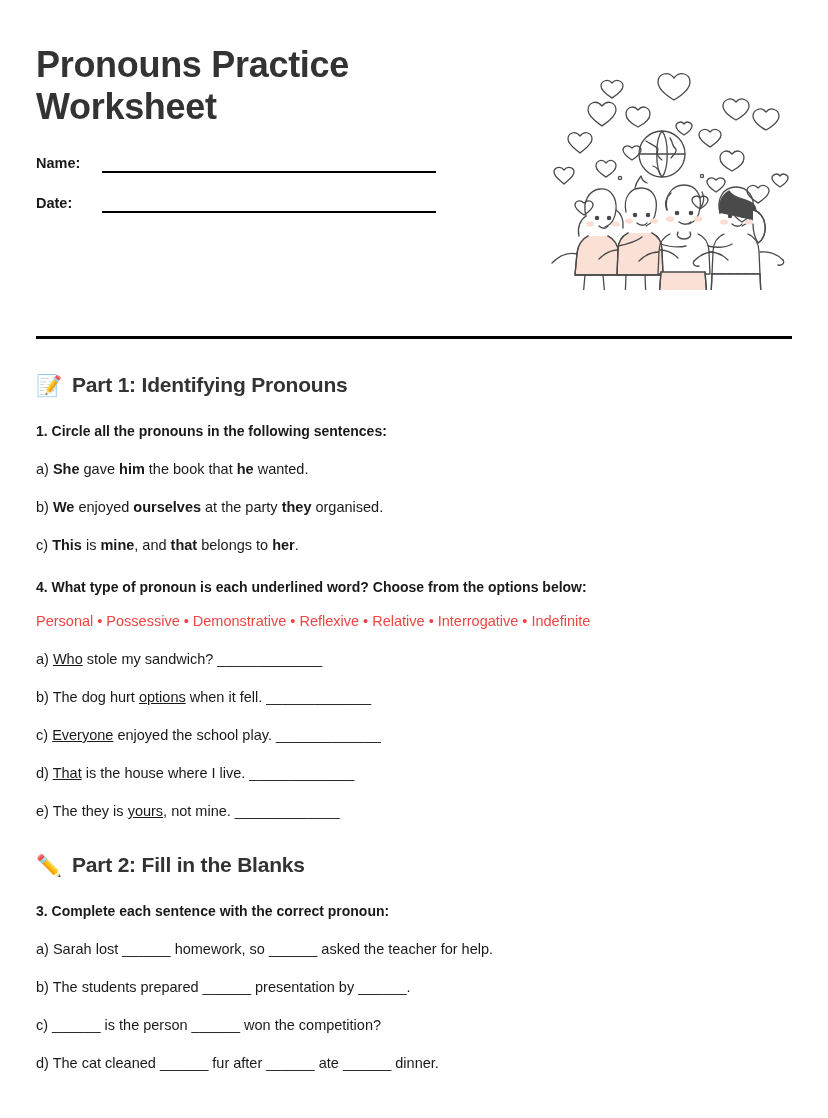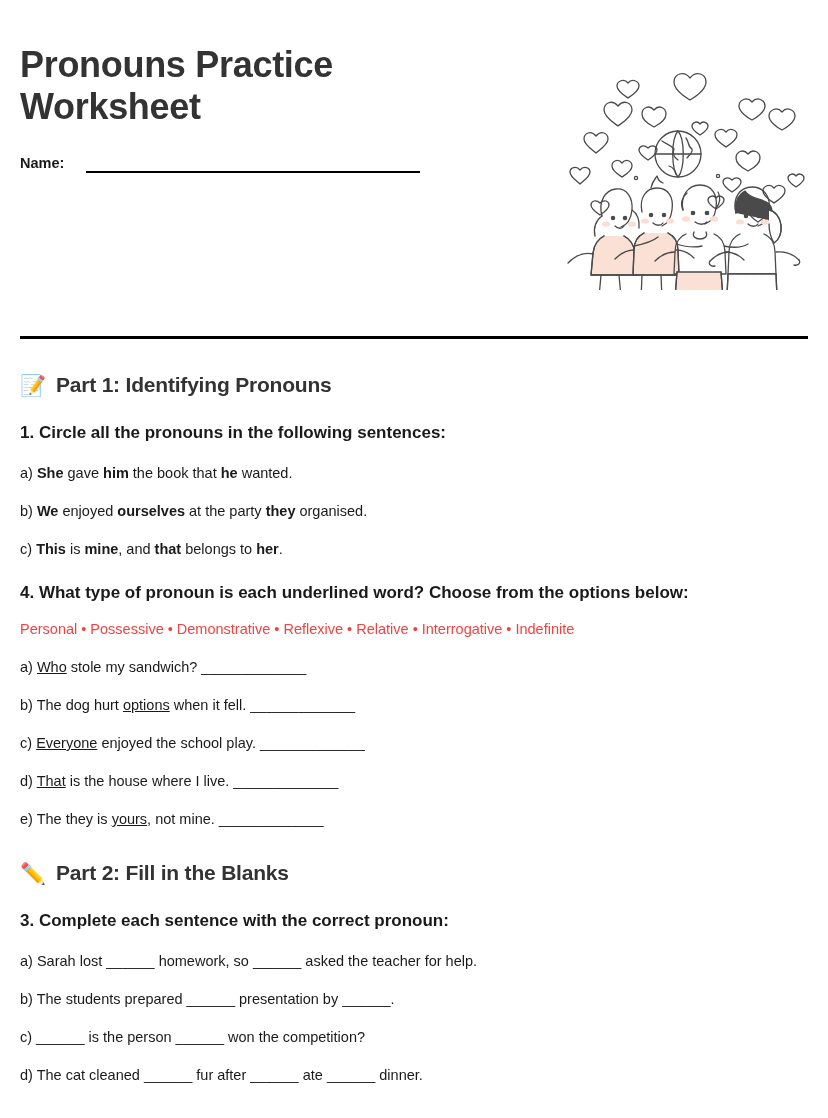--- a/index.html
+++ b/index.html
@@ -14,21 +14,21 @@
     overflow: hidden;
     font-family: "Liberation Sans", sans-serif;
     color: #1a1a1a;
     -webkit-font-smoothing: antialiased;
   }
   .page {
     position: relative;
     width: 828px;
     height: 796px;
     box-sizing: border-box;
-    padding: 0 20px;
+    padding: 0 36px;
   }
 
   
   .header {
     position: relative;
     padding-top: 44px;
     min-height: 250px;
   }
   .doc-title {
     font-size: 36px;
@@ -90,21 +90,21 @@
     color: #333333;
     margin: 34px 0 0 0;
     letter-spacing: -0.2px;
   }
   .section-emoji {
     font-size: 21px;
     line-height: 1;
     flex: none;
   }
   .q-prompt {
-    font-size: 17px;
+    font-size: 14px;
     font-weight: bold;
     color: #1a1a1a;
     margin: 26px 0 0 0;
   }
   .q-item {
     font-size: 14.5px;
     color: #1a1a1a;
     margin: 22px 0 0 0;
   }
   .q-item b { font-weight: bold; }
@@ -120,20 +120,24 @@
 
 <div class="page">
 
   <div class="header">
 
     <h1 class="doc-title">Pronouns Practice Worksheet</h1>
 
     <div class="meta">
       <div class="meta-row">
         <span class="meta-label">Name:</span>
+        <span class="meta-line"></span>
+      </div>
+      <div class="meta-row">
+        <span class="meta-label">Date:</span>
         <span class="meta-line"></span>
       </div>
     </div>
 
     <div class="illustration">
       <svg viewBox="0 0 258 232" xmlns="http://www.w3.org/2000/svg">
         <g fill="none" stroke="#4a4a4a" stroke-width="1.3" stroke-linecap="round" stroke-linejoin="round">
 
           <path d="M40 78c-5-6-12-3-12 3 0 6 9 11 12 14 3-3 12-8 12-14 0-6-7-9-12-3z"></path>
           <path d="M24 112c-4-5-10-2-10 2 0 5 7 9 10 12 3-3 10-7 10-12 0-4-6-7-10-2z"></path>

